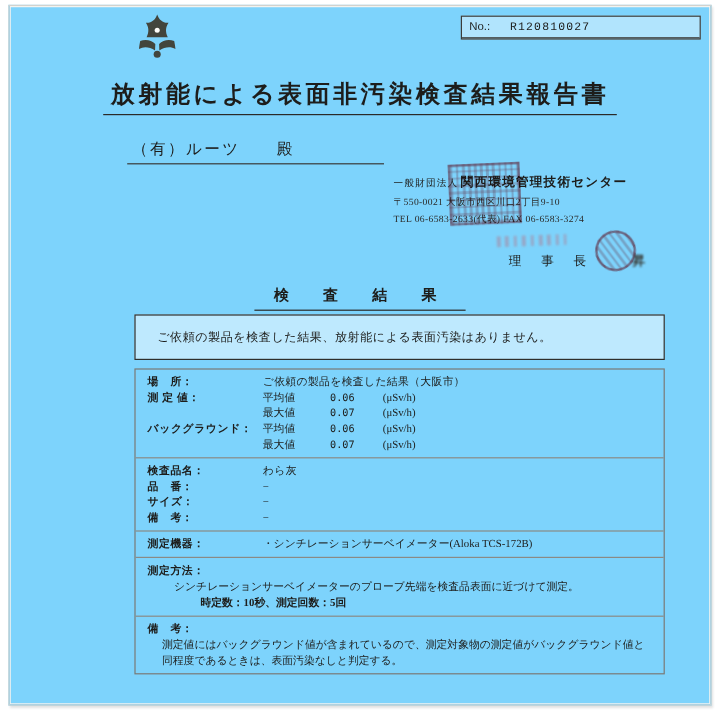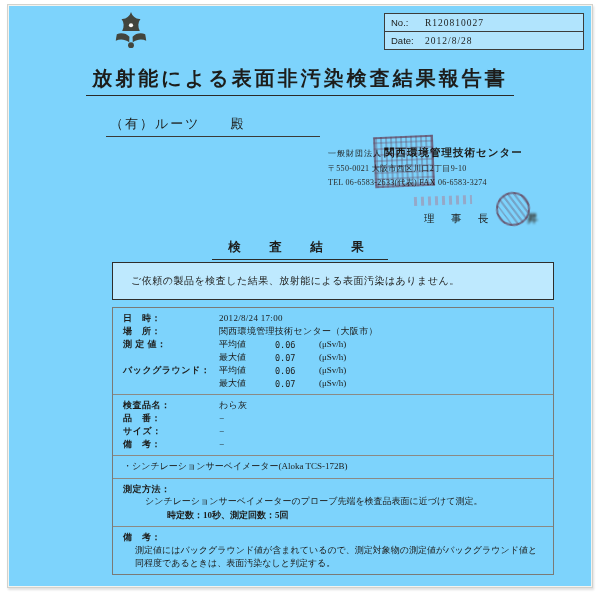--- a/index.html
+++ b/index.html
@@ -15,21 +15,21 @@
   
   .logo{position:absolute;left:102px;top:5px;width:42px;height:42px;}
   .nd-box{
     position:absolute; left:376px; top:8px; width:198px;
     border:1px solid #3c3c3a; font-family:"Liberation Sans",sans-serif;
     font-size:9.5px; background:rgba(255,255,255,.4);
   }
   .nd-row{display:flex;align-items:center;height:17px;padding:0 6px;}
   .nd-row:first-child{border-bottom:1px solid #3c3c3a;}
   .nd-label{width:34px;}
-  .nd-value{font-family:Liberation Serif, serif;letter-spacing:1px;}
+  .nd-value{font-family:Liberation Mono, monospace;letter-spacing:1px;}
 
   .title-wrap{position:absolute;left:0;top:60px;width:100%;text-align:center;}
   .title{
     display:inline-block;font-size:20px;font-weight:bold;letter-spacing:3px;
     border-bottom:1.5px solid #2a2a28;padding:0 6px 3px;
   }
 
   .recipient{
     position:absolute;left:98px;top:110px;width:206px;
     font-size:13px;letter-spacing:2px;border-bottom:1px solid #3a3a38;padding:0 4px 3px;
@@ -87,21 +87,21 @@
   .dgroup:last-child{border-bottom:none;}
   .drow{display:flex;}
   .dlabel{width:96px;flex-shrink:0;font-weight:bold;letter-spacing:.5px;}
   .dvalue{letter-spacing:.3px;}
   .mcol{display:flex;flex-direction:column;}
   .mrow{display:flex;}
   .msub{width:56px;}
   .mnum{width:44px;font-family:"DejaVu Sans Mono",monospace;font-size:8.5px;padding-top:.5px;}
   .munit{}
   .instr-lines{display:flex;flex-direction:column;gap:36px;}
-  .method-line1{margin-left:22px;font-family:Liberation Mono, monospace;}
+  .method-line1{margin-left:22px;}
   .method-line2{margin-left:44px;font-weight:bold;}
   .remark-text{margin-left:12px;max-width:412px;}
 </style>
 </head>
 <body>
 
 <div class="page">
 
   <div class="logo">
     <svg width="42" height="42" viewBox="0 0 40 40">
@@ -113,24 +113,20 @@
         <circle cx="20" cy="14.5" r="2" fill="#fdfdfa"></circle>
       </g>
     </svg>
   </div>
 
   <div class="nd-box">
     <div class="nd-row">
       <span class="nd-label">No.:</span>
       <span class="nd-value">R120810027</span>
     </div>
-    <div class="nd-row">
-      <span class="nd-label">Date:</span>
-      <span class="nd-value">2012/8/28</span>
-    </div>
   </div>
 
   <div class="title-wrap">
     <span class="title">放射能による表面非汚染検査結果報告書</span>
   </div>
 
   <div class="recipient">（有）ルーツ　　殿</div>
 
   <div class="issuer">
     <div class="org-line">
@@ -153,26 +149,22 @@
   </div>
 
   <div class="result-box">
     <span>ご依頼の製品を検査した結果、放射能による表面汚染はありません。</span>
   </div>
 
   <div class="details">
 
     <div class="dgroup">
       <div class="drow">
-        <span class="dlabel">日　時：</span>
-        <span class="dvalue">2012/8/24 17:00</span>
-      </div>
-      <div class="drow">
         <span class="dlabel">場　所：</span>
-        <span class="dvalue">関西環境管理技術センター（大阪市）</span>
+        <span class="dvalue">ご依頼の製品を検査した結果（大阪市）</span>
       </div>
       <div class="drow">
         <span class="dlabel">測 定 値：</span>
         <span class="mcol">
           <span class="mrow">
             <span class="msub">平均値</span>
             <span class="mnum">0.06</span>
             <span class="munit">(μSv/h)</span>
           </span>
           <span class="mrow">
@@ -213,20 +205,21 @@
         <span class="dvalue">−</span>
       </div>
       <div class="drow">
         <span class="dlabel">備　考：</span>
         <span class="dvalue">−</span>
       </div>
     </div>
 
     <div class="dgroup">
       <div class="drow">
+        <span class="dlabel">測定機器：</span>
         <span class="instr-lines">
           <span>・シンチレーションサーベイメーター(Aloka TCS-172B)</span>
         </span>
       </div>
     </div>
 
     <div class="dgroup">
       <div class="dlabel">測定方法：</div>
       <div class="method-line1">シンチレーションサーベイメーターのプローブ先端を検査品表面に近づけて測定。</div>
       <div class="method-line2">時定数：10秒、測定回数：5回</div>

